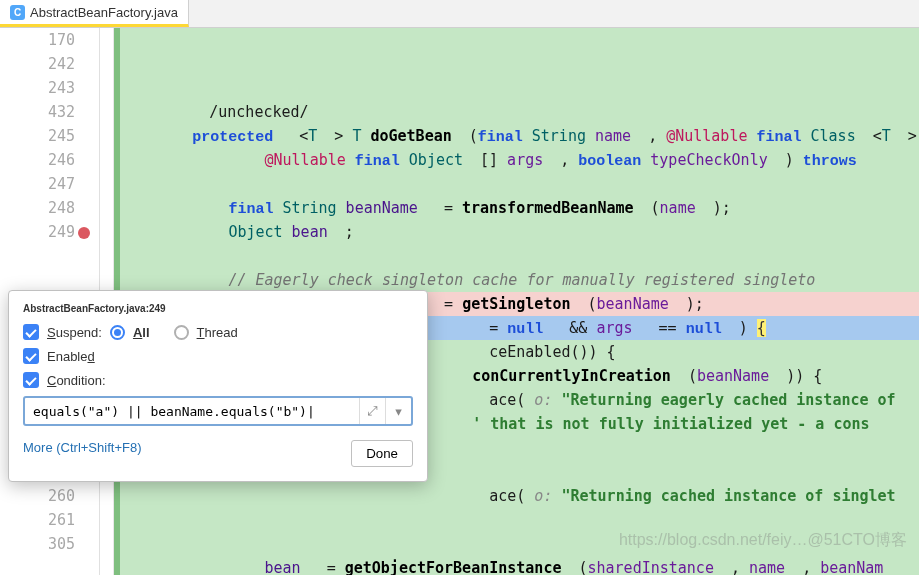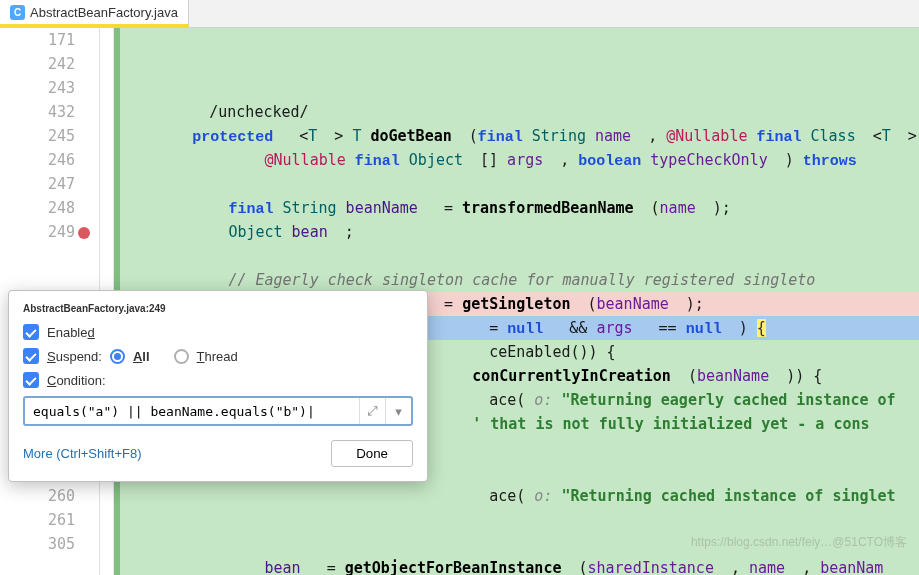--- a/index.html
+++ b/index.html
@@ -132,47 +132,47 @@
     height: 30px; margin-top:4px;
   }
   .cond-input input {
     flex:1; border:none; outline:none; padding:0 8px;
     font-family: "Consolas", monospace; font-size: 13px;
   }
   .cond-input .expand, .cond-input .drop {
     width:26px; text-align:center; color:#888; border-left:1px solid #ddd;
     height:100%; display:flex;align-items:center;justify-content:center;
   }
-  .popup-footer { display:flex; justify-content:space-between; align-items:center; margin-top:14px; }
+  .popup-footer { display:flex; justify-content:space-between; align-items:flex-start; margin-top:14px; }
   .link { color:#2470b3; cursor:pointer; }
   .done-btn {
     border:1px solid #c0c0c0; background:#fff; border-radius:3px;
-    padding: 5px 24px; cursor:pointer;
+    padding: 5px 14px; cursor:pointer;
   }
   .under { text-decoration: underline; text-decoration-style: solid; }
 
   .watermark {
     position:absolute; right:12px; bottom:24px;
-    color: rgba(120,120,120,0.35); font-size:12px;
+    color: rgba(120,120,120,0.35); font-size:16px;
   }
 </style>
 </head>
 <body>
 
 <div class="tab-bar">
   <div class="tab">
     <span class="class-icon">C</span>
     <span>AbstractBeanFactory.java</span>
   </div>
 </div>
 
 <div class="editor">
   <div class="gutter" id="gutter">
     <div class="breakpoint"></div>
-  <div class="ln">171</div>
+  <div class="ln">170</div>
       <div class="ln">242</div>
       <div class="ln">243</div>
       <div class="ln">432</div>
       <div class="ln">245</div>
       <div class="ln">246</div>
       <div class="ln">247</div>
       <div class="ln">248</div>
       <div class="ln">249</div>
       <div class="ln" style="visibility: hidden;">250</div>
       <div class="ln" style="visibility: hidden;">251</div>
@@ -192,35 +192,35 @@
   <div class="code" id="code">
     <div class="diff-bar"></div>
   <div class="code-line"><span class="blk">        /unchecked/</span></div><div class="code-line"><span>        </span><span class="kw">protected </span><span class="blk">&lt;</span><span class="type">T</span><span class="blk">&gt; </span><span class="type">T </span><span class="fn">doGetBean</span><span class="blk">(</span><span class="kw">final </span><span class="type">String </span><span class="param">name</span><span class="blk">, </span><span class="anno">@Nullable </span><span class="kw">final </span><span class="type">Class</span><span class="blk">&lt;</span><span class="type">T</span><span class="blk">&gt;</span></div><div class="code-line"><span>                </span><span class="anno">@Nullable </span><span class="kw">final </span><span class="type">Object</span><span class="blk">[] </span><span class="param">args</span><span class="blk">, </span><span class="kw">boolean </span><span class="param">typeCheckOnly</span><span class="blk">) </span><span class="kw">throws </span></div><div class="code-line"><span> </span></div><div class="code-line"><span>            </span><span class="kw">final </span><span class="type">String </span><span class="id">beanName</span><span class="blk"> = </span><span class="fn">transformedBeanName</span><span class="blk">(</span><span class="param">name</span><span class="blk">);</span></div><div class="code-line"><span>            </span><span class="type">Object </span><span class="id">bean</span><span class="blk">;</span></div><div class="code-line"><span> </span></div><div class="code-line"><span>            </span><span class="cm">// Eagerly check singleton cache for manually registered singleto</span></div><div class="code-line hl-error"><span>            </span><span class="type">Object </span><span class="id">sharedInstance</span><span class="blk"> = </span><span class="fn">getSingleton</span><span class="blk">(</span><span class="param">beanName</span><span class="blk">);</span></div><div class="code-line hl-sel"><span class="blk">                                       = </span><span class="kw">null </span><span class="blk">&amp;&amp; </span><span class="param">args</span><span class="blk"> == </span><span class="kw">null</span><span class="blk">) </span><span class="brace-hl">{</span></div><div class="code-line"><span class="blk">                                       ceEnabled()) {</span></div><div class="code-line"><span class="fn">                                       conCurrentlyInCreation</span><span class="blk">(</span><span class="param">beanName</span><span class="blk">)) {</span></div><div class="code-line"><span class="blk">                                       ace( </span><span class="hint">o: </span><span class="str">"Returning eagerly cached instance of</span></div><div class="code-line"><span>                                       </span><span class="str">' that is not fully initialized yet - a cons</span></div><div class="code-line"><span> </span></div><div class="code-line"><span> </span></div><div class="code-line"><span class="blk">                                       ace( </span><span class="hint">o: </span><span class="str">"Returning cached instance of singlet</span></div><div class="code-line"><span> </span></div><div class="code-line"><span> </span></div><div class="code-line"><span>                </span><span class="id">bean</span><span class="blk"> = </span><span class="fn">getObjectForBeanInstance</span><span class="blk">(</span><span class="param">sharedInstance</span><span class="blk">, </span><span class="param">name</span><span class="blk">, </span><span class="param">beanNam</span></div></div>
 </div>
 
 <div class="popup">
   <h4>AbstractBeanFactory.java:249</h4>
 
   <div class="row">
     <span class="chk"></span>
-    <span>Enable<span class="under">d</span></span>
-  </div>
-
-  <div class="row">
-    <span class="chk"></span>
     <span><span class="under">S</span>uspend:</span>
     <span class="radio sel"></span>
     <b><span class="under">A</span>ll</b>
     <span style="width:8px"></span>
     <span class="radio"></span>
     <span><span class="under">T</span>hread</span>
   </div>
 
   <div class="row">
     <span class="chk"></span>
+    <span>Enable<span class="under">d</span></span>
+  </div>
+
+  <div class="row">
+    <span class="chk"></span>
     <span><span class="under">C</span>ondition:</span>
   </div>
   <div class="cond-input">
     <input value="equals(&quot;a&quot;) || beanName.equals(&quot;b&quot;)|" style="">
     <div class="expand">⤢</div>
     <div class="drop">▾</div>
   </div>
 
   <div class="popup-footer">
     <span class="link">More (Ctrl+Shift+F8)</span>

